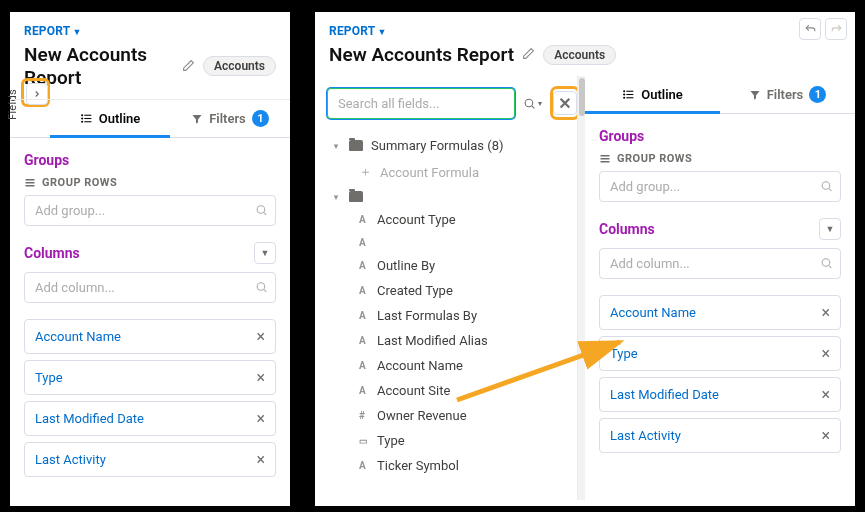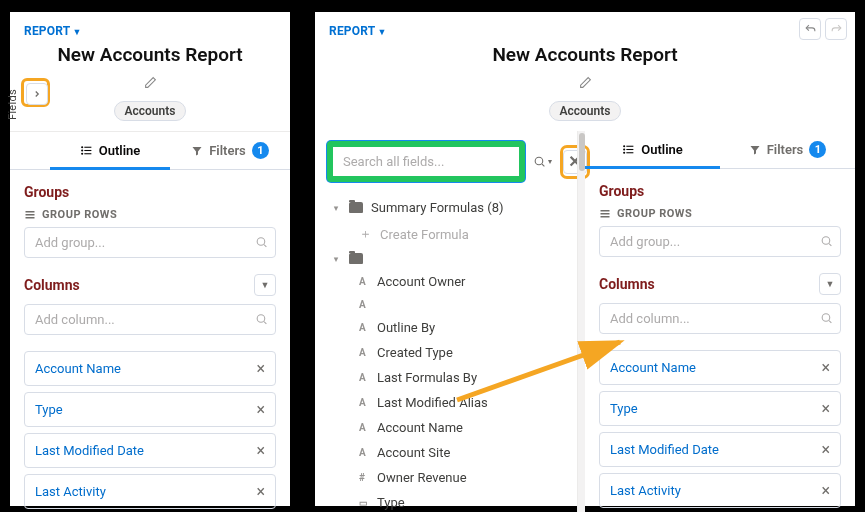--- a/index.html
+++ b/index.html
@@ -5,57 +5,57 @@
   * { box-sizing: border-box; margin: 0; padding: 0; font-family: -apple-system, BlinkMacSystemFont, "Segoe UI", Roboto, sans-serif; }
   body { background: #000; width: 865px; height: 512px; position: relative; }
   .panel { background: #fff; position: absolute; top: 12px; bottom: 6px; box-shadow: 0 2px 8px rgba(0,0,0,0.3); }
   .panel-left { left: 10px; width: 280px; }
   .panel-right { left: 315px; width: 540px; }
   
   .crumb-row { padding: 8px 14px 2px; }
   .crumb { color: #0070d2; font-size: 12px; font-weight: 700; letter-spacing: .2px; }
   .crumb .dd { font-size: 9px; vertical-align: middle; margin-left: 2px; color:#0070d2;}
   
-  .title-row { display:flex; align-items:center; gap:8px; padding: 2px 14px 10px; flex-direction: column; }
+  .title-row { display:flex; align-items:center; gap:8px; padding: 2px 14px 10px; }
   .title { font-size: 19px; font-weight: 600; color:#111; }
   .edit-ico { color:#888; }
   .badge { background:#f3f2f2; border:1px solid #d8dde6; border-radius:14px; padding:2px 10px; font-size:12px; color:#3e3e3c; font-weight:600;}
   
   .history { position:absolute; top:6px; right:8px; display:flex; gap:4px;}
   .hist-btn { width:22px; height:22px; border:1px solid #d8dde6; border-radius:4px; background:#fff; display:flex; align-items:center; justify-content:center; color:#888;}
   
   .tabs { display:flex; align-items:center; border-top:1px solid #ecebea; border-bottom:1px solid #d8dde6; position:relative;}
   .tab { flex:1; padding:10px 0; display:flex; align-items:center; justify-content:center; gap:6px; font-size:13px; font-weight:600; color:#706e6b;text-align:center;}
   .tab.active { color:#080707; }
   .tab-underline { position:absolute; bottom:-1px; height:3px; background:#1589ee;}
   .filt-badge { background:#1589ee; color:#fff; border-radius:50%; width:17px; height:17px; font-size:11px; display:flex; align-items:center; justify-content:center; font-weight:700;}
   
   .orange-box { position:absolute; border:3px solid #f5a623; border-radius:6px; }
   .chev-btn { width:22px; height:22px; border:1px solid #d8dde6; border-radius:4px; background:#fff; display:flex; align-items:center; justify-content:center; color:#706e6b;}
   
   .fields-rot { position:absolute; left:-4px; top:108px; transform:rotate(-90deg); transform-origin:left top; font-size:11px; color:#3e3e3c; letter-spacing:.3px;}
   
   .body { padding: 14px; overflow:hidden; }
-  .sec-title { font-size:14px; font-weight:700; color:#7f1d1d; margin-bottom:8px;}
+  .sec-title { font-size:14px; font-weight:700; color:#a21caf; margin-bottom:8px;}
   .sec-meta { display:flex; align-items:center; gap:6px; color:#706e6b; font-size:11px; font-weight:700; letter-spacing:.5px; margin-bottom:6px;}
   .input-wrap { position:relative; margin-bottom:16px;}
   .txt-in { width:100%; border:1px solid #d8dde6; border-radius:4px; padding:7px 28px 7px 10px; font-size:13px; color:#3e3e3c;}
   .txt-in::placeholder { color:#adabab; }
   .search-ico-in { position:absolute; right:8px; top:50%; transform:translateY(-50%); color:#adabab;}
   
   .col-head { display:flex; justify-content:space-between; align-items:center; margin-bottom:8px;}
   .dd-box { width:22px; height:22px; border:1px solid #d8dde6; border-radius:4px; display:flex; align-items:center; justify-content:center; color:#706e6b; font-size:9px;}
   
   .pill { border:1px solid #d8dde6; border-radius:4px; padding:7px 10px; display:flex; justify-content:space-between; align-items:center; margin-bottom:6px;}
   .pill a { color:#006dcc; font-size:13px; text-decoration:none;}
   .pill .x { color:#706e6b; font-weight:400;}
   
   
   .search-row { display:flex; align-items:center; gap:6px; padding: 10px 12px 8px; border-bottom:1px solid transparent;}
-  .search-field { flex:1; border:6px solid #22c55e; border-radius:4px; padding:7px 10px; font-size:13px; box-shadow:0 0 0 1px #1589ee; outline:none;}
+  .search-field { flex:1; border:1px solid #22c55e; border-radius:4px; padding:7px 10px; font-size:13px; box-shadow:0 0 0 1px #1589ee; outline:none;}
   .search-field::placeholder{color:#adabab;}
   .mag-dd { display:flex; align-items:center; gap:2px; color:#706e6b; padding:0 2px;}
   .close-btn { width:24px; height:24px; border:1px solid #d8dde6; border-radius:4px; display:flex; align-items:center; justify-content:center; color:#706e6b; font-weight:600;}
   
   .tree { padding: 4px 12px 0 16px; font-size:13px; color:#3e3e3c;}
   .grp { display:flex; align-items:center; gap:8px; padding:5px 0;}
   .grp .caret { color:#969492; font-size:9px; width:10px; text-align:center;}
   .folder-ico { width:14px; height:11px; background:#706e6b; border-radius:2px 2px 1px 1px; position:relative;}
   .folder-ico::before{content:""; position:absolute; top:-2px; left:0; width:6px; height:2px; background:#706e6b; border-radius:1px 1px 0 0;}
   .fld { display:flex; align-items:center; gap:8px; padding:5px 0 5px 28px;}
@@ -224,29 +224,29 @@
         </div>
       </div>
       <div class="tree">
         <div class="grp">
             <span class="caret">▾</span>
             <span class="folder-ico"></span>
             <span>Summary Formulas (8)</span>
           </div>
         <div class="fld muted">
             <span class="plus">＋</span>
-            <span>Create Formula</span>
+            <span>Account Formula</span>
           </div>
         <div class="grp">
             <span class="caret">▾</span>
             <span class="folder-ico"></span>
           </div>
         <div class="fld">
             <span class="type-ico">A</span>
-            <span>Account Owner</span>
+            <span>Account Type</span>
           </div>
         <div class="fld">
             <span class="type-ico">A</span>
           </div>
         <div class="fld">
             <span class="type-ico">A</span>
             <span>Outline By</span>
           </div>
         <div class="fld">
             <span class="type-ico">A</span>

